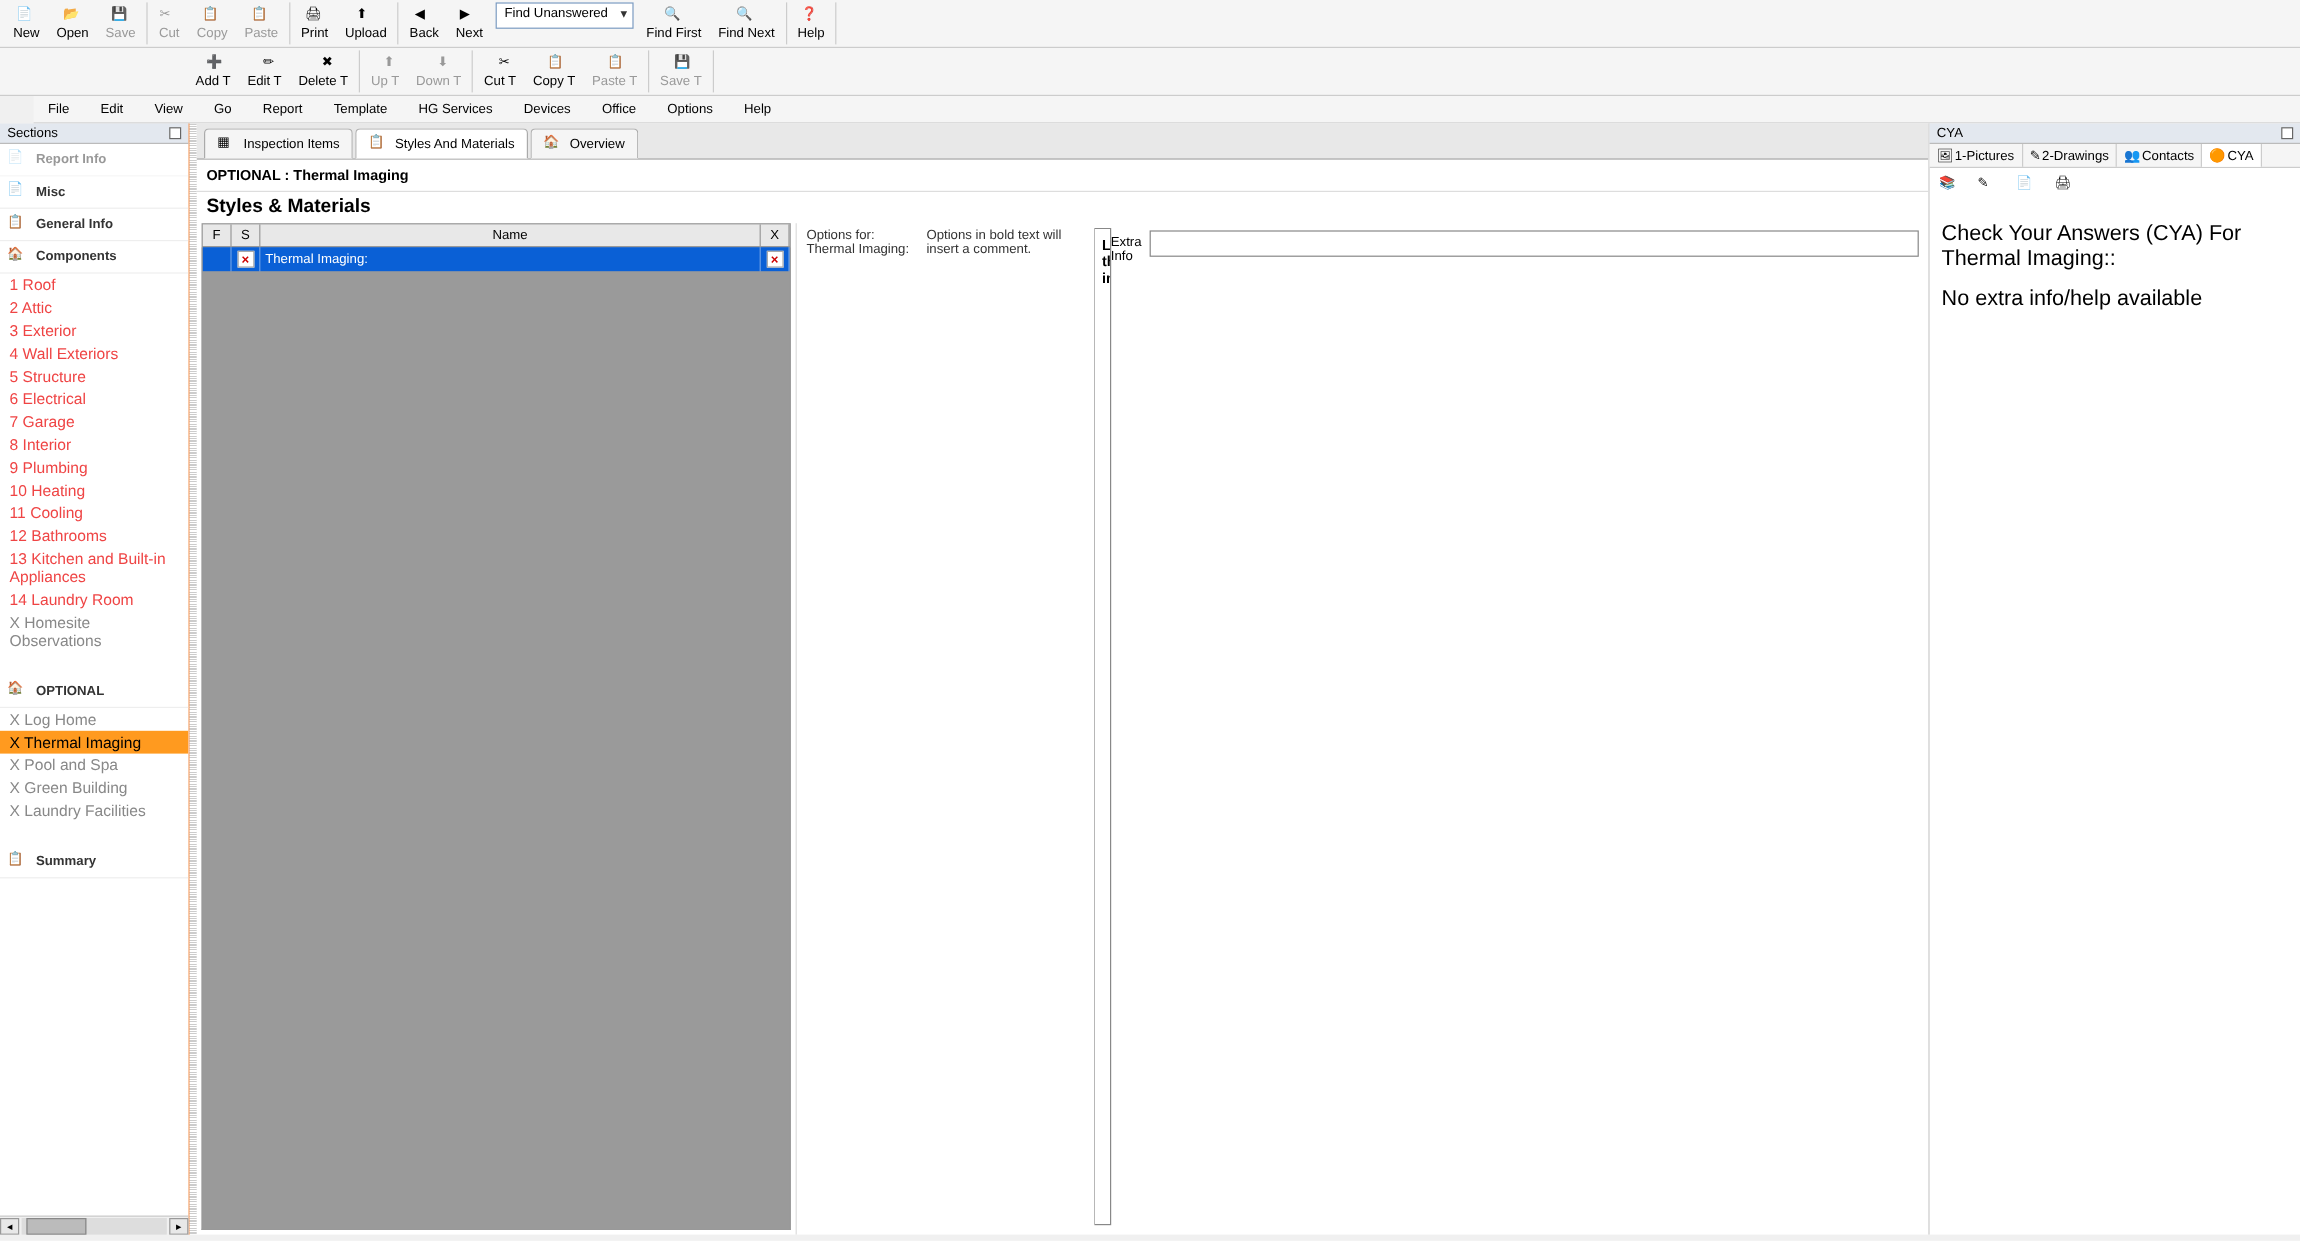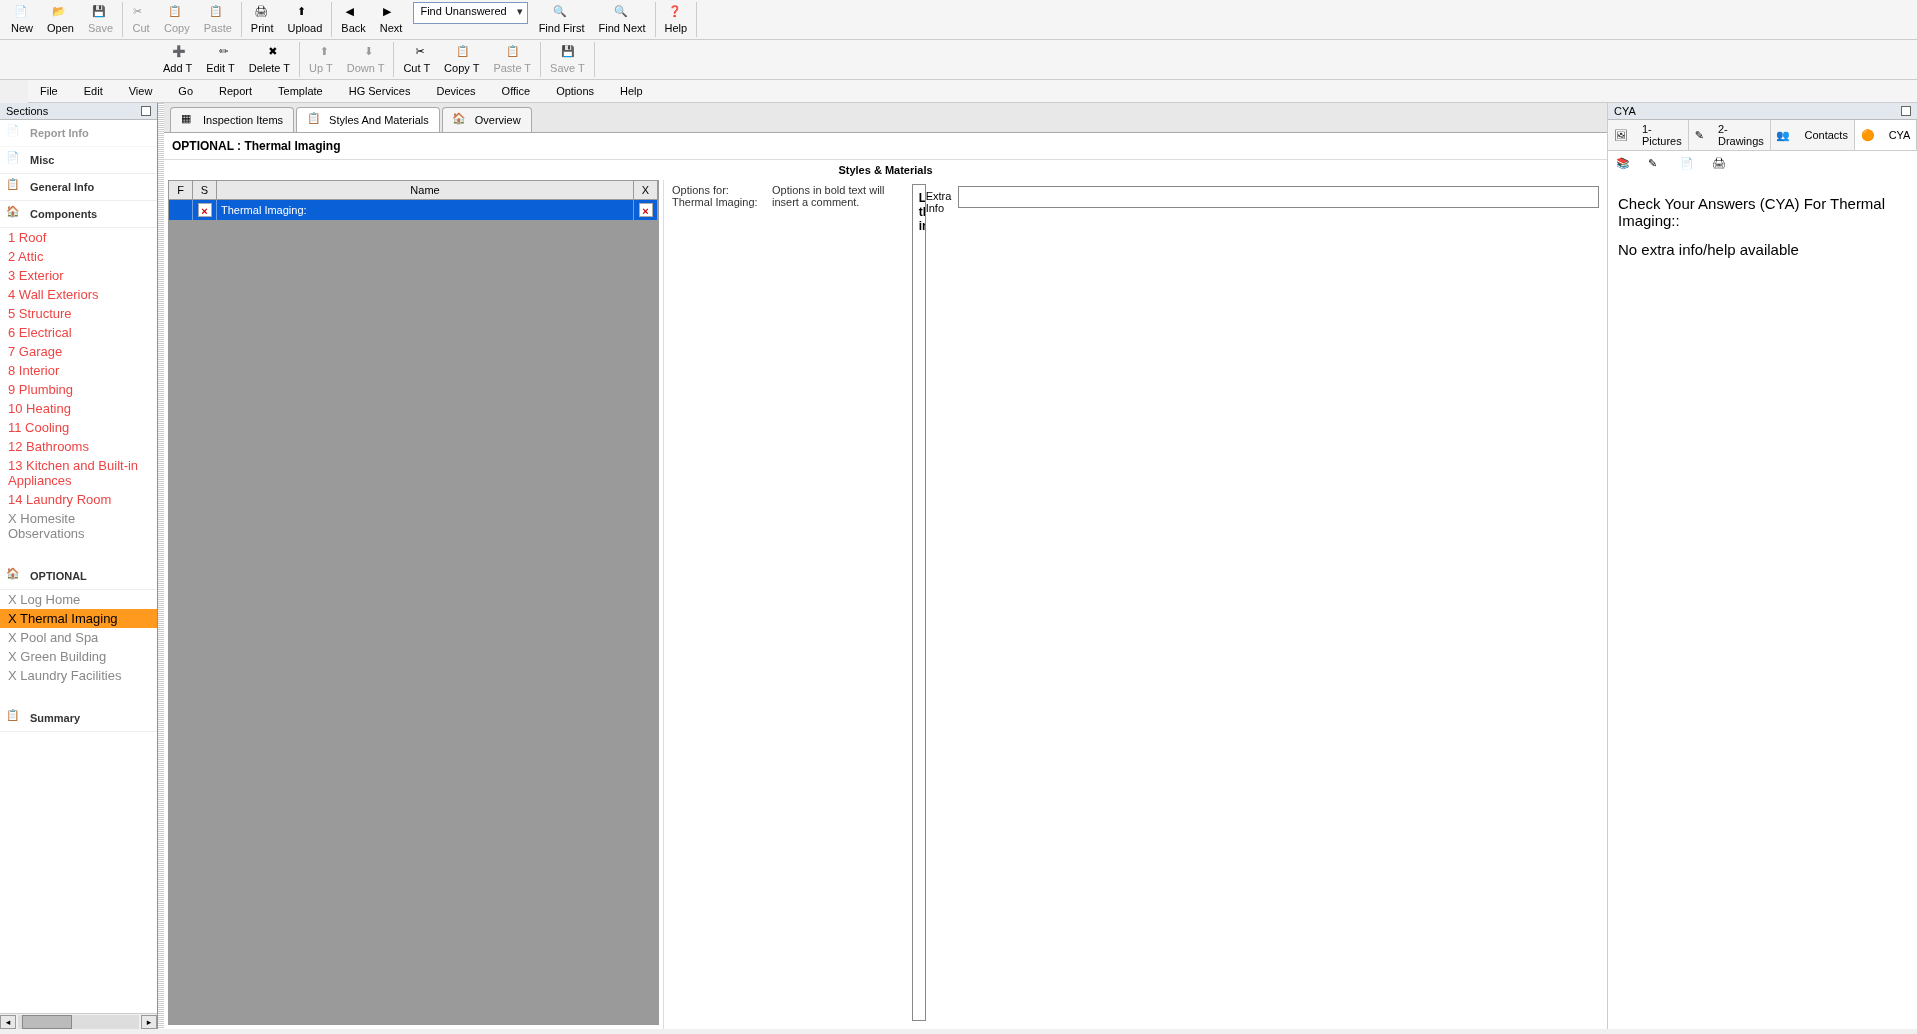--- a/index.html
+++ b/index.html
@@ -35,21 +35,21 @@
 .section-link.gray { color:#888; }
 .section-link.selected { background:#ff9a1f; color:#000; }
 
 
 .center-tabs { display:flex; background:#e8e8e8; border-bottom:1px solid #aaa; padding-top:4px; padding-left:6px; gap:2px;}
 .center-tab { display:flex; align-items:center; gap:6px; background:#f5f5f5; border:1px solid #aaa; border-bottom:none; padding:4px 10px; border-radius:4px 4px 0 0; cursor:pointer; }
 .center-tab.active { background:#fff; font-weight:normal; }
 .center-tab .tico { width:16px; height:16px; display:inline-block; }
 
 .content-title { font-weight:bold; padding:6px 8px; border-bottom:1px solid #ddd; font-size:12px; }
-.content-sub { font-weight:bold; padding:4px 8px; font-size:11px;text-align:center; }
+.content-sub { font-weight:bold; padding:4px 8px; font-size:16px; }
 
 .center-body { flex:1; display:flex; min-height:0; }
 .styles-col { width:500px; display:flex; flex-direction:column; border-right:1px solid #ddd; }
 .options-col { flex:1; display:flex; padding:4px 8px 8px; }
 
 .grid-hdr { display:flex; background:#e8e8e8; border:1px solid #999; margin:0 4px; }
 .grid-hdr .cell { border-right:1px solid #999; padding:3px; text-align:center; }
 .cell-f { width:24px; } .cell-s { width:24px; } .cell-name { flex:1; } .cell-x { width:24px; }
 .grid-body { flex:1; background:#9a9a9a; margin:0 4px 4px; border:1px solid #999; border-top:none; position:relative; }
 .grid-row { display:flex; height:20px; align-items:center; }
@@ -60,25 +60,25 @@
 
 .options-header { color:#333; font-size:11px; margin-bottom:2px; }
 .options-sub { color:#333; font-size:11px; margin-bottom:6px; }
 .options-box { flex:1; border:1px solid #888; background:#fff; padding:6px; overflow:auto; }
 .option-item { font-weight:bold; font-size:12px; }
 .extra-label { font-size:11px; margin-top:6px; }
 .extra-input { width:100%; height:22px; border:1px solid #888; background:#fff; margin-top:2px; padding:2px 4px; }
 
 
 .right-tabs { display:flex; background:#f5f5f5; border-bottom:1px solid #ccc; }
-.right-tab { padding:3px 6px; border-right:1px solid #ccc; display:flex; align-items:center; gap:14px; cursor:pointer; font-size:11px;}
+.right-tab { padding:3px 6px; border-right:1px solid #ccc; display:flex; align-items:center; gap:1px; cursor:pointer; font-size:11px;}
 .right-tab.active { background:#fff; }
 .right-icons { display:flex; gap:6px; padding:6px 8px; }
 .right-icons .big { width:26px; height:26px; display:inline-block; cursor:pointer; }
-.right-text { padding:6px 10px; font-size:15px; }
+.right-text { padding:6px 10px; font-size:18px; }
 
 
 .bottom-scroll { height:16px; background:#f0f0f0; border-top:1px solid #ccc; display:flex; align-items:center; }
 .scroll-btn { width:16px; height:14px; border:1px solid #999; background:#e8e8e8; text-align:center; line-height:12px; font-size:9px; }
 .scroll-track { flex:1; height:14px; background:#ddd; position:relative; margin:0 2px;}
 .scroll-thumb { position:absolute; left:4px; width:50px; top:0; height:100%; background:#bbb; border:1px solid #888;}
 
 
 .i-new::before{content:"📄";} .i-open::before{content:"📂";} .i-save::before{content:"💾";}
 .i-cut::before{content:"✂";} .i-copy::before{content:"📋";} .i-paste::before{content:"📋";}

